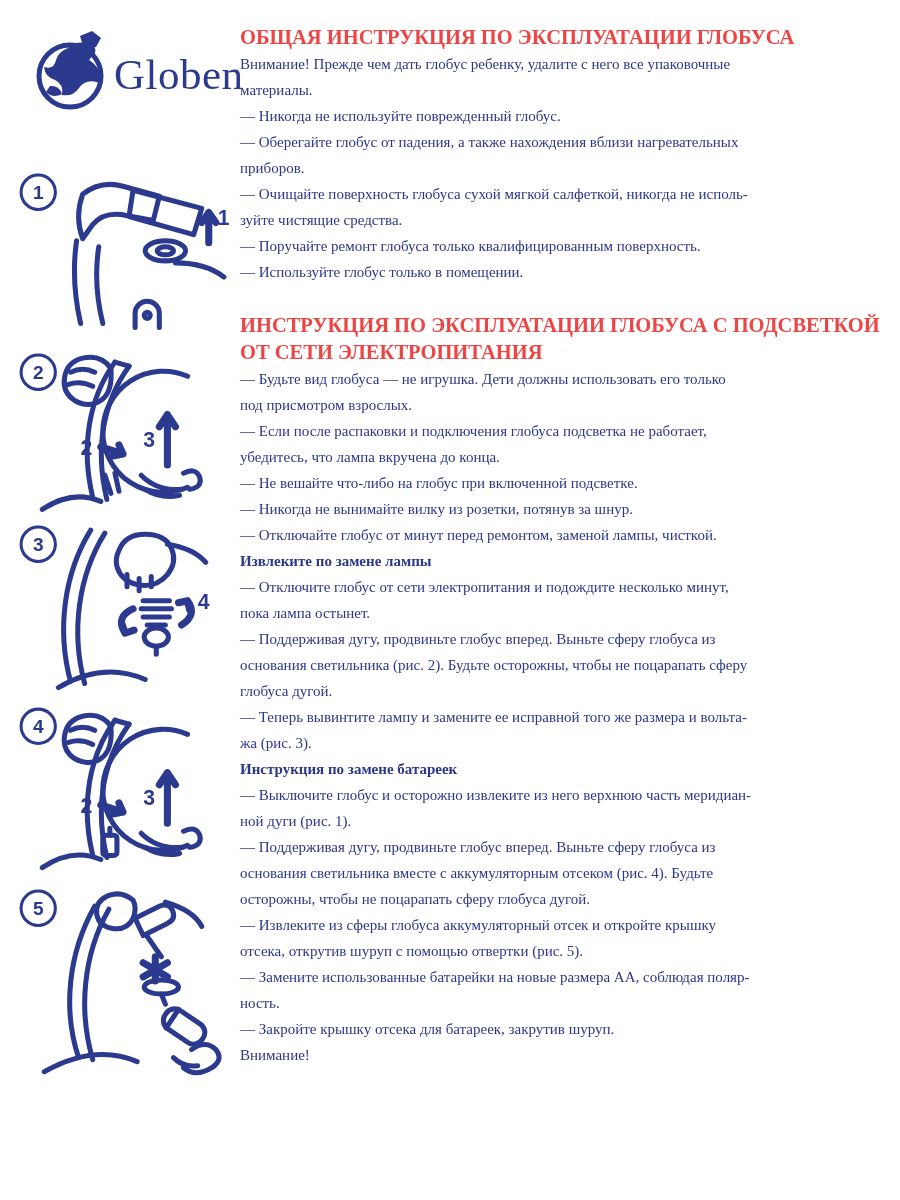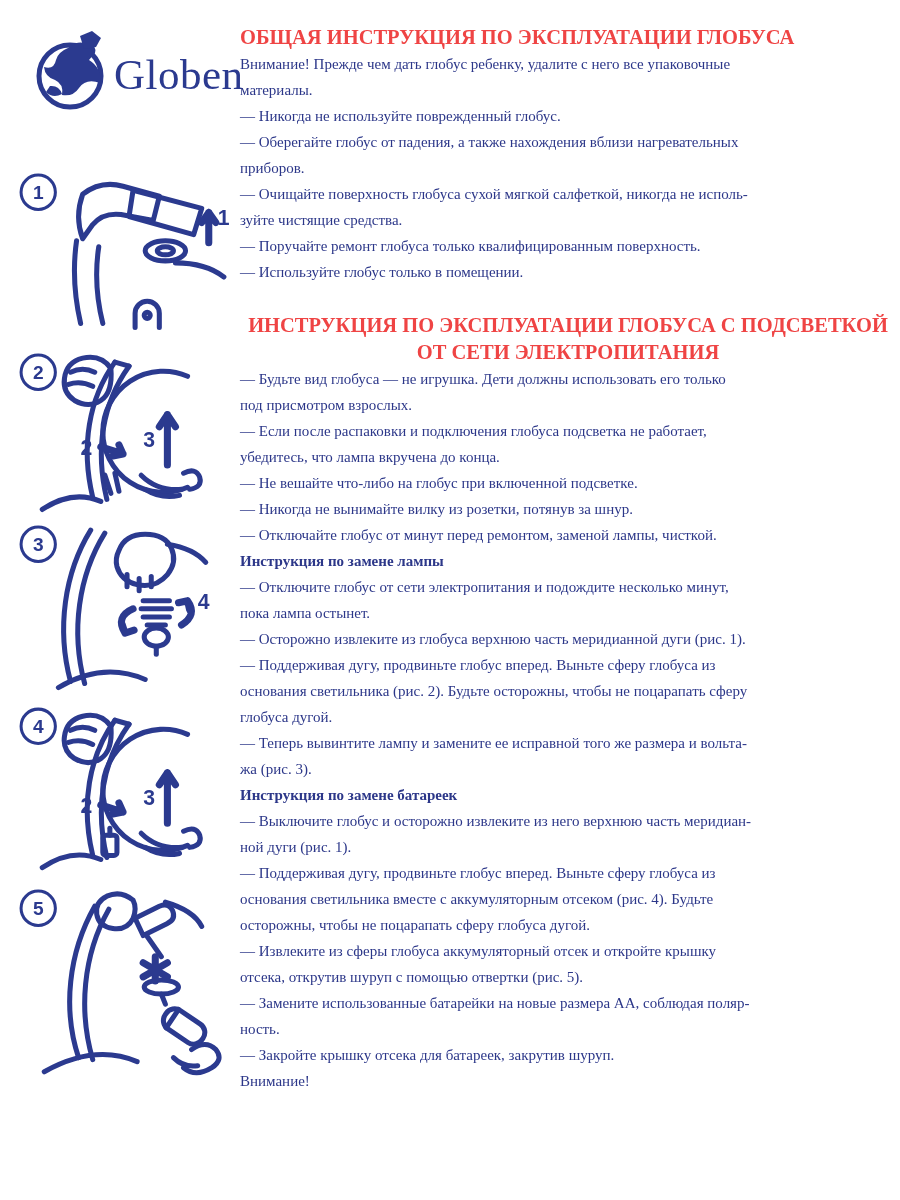--- a/index.html
+++ b/index.html
@@ -15,21 +15,21 @@
   #fig1{top:164px;} #fig2{top:346px;} #fig3{top:516px;} #fig4{top:696px;} #fig5{top:880px;}
   .line{stroke:#2b3a8f;fill:none;stroke-width:5;stroke-linecap:round;stroke-linejoin:round;}
   .thick{stroke:#2b3a8f;fill:none;stroke-width:7;stroke-linecap:round;stroke-linejoin:round;}
   .badge{stroke:#2b3a8f;fill:none;stroke-width:3;}
   .badge-num{font:bold 19px "Liberation Sans","DejaVu Sans",sans-serif;fill:#2b3a8f;text-anchor:middle;}
   .arrow-label{font:bold 21px "Liberation Sans","DejaVu Sans",sans-serif;fill:#2b3a8f;}
 
   
   .main{position:absolute;left:240px;top:24px;width:656px;color:#2c3789;}
   .sec{font-size:20.5px;font-weight:bold;line-height:27px;margin:0;white-space:pre-line;color:#ef4444;}
-  .gap-top{margin-top:27px;text-align:center;}
+  .gap-top{margin-top:27px;}
   .para{font-size:15px;line-height:26px;margin:0;white-space:pre-line;}
   .para.bold{font-weight:bold;}
 </style>
 </head>
 <body>
 
 <div class="page">
 
   <aside class="aside">
 
@@ -163,24 +163,23 @@
       <p class="para">— Используйте глобус только в помещении.</p>
       <h2 class="sec gap-top">ИНСТРУКЦИЯ ПО ЭКСПЛУАТАЦИИ ГЛОБУСА С ПОДСВЕТКОЙ
 ОТ СЕТИ ЭЛЕКТРОПИТАНИЯ</h2>
       <p class="para">— Будьте вид глобуса — не игрушка. Дети должны использовать его только
 под присмотром взрослых.</p>
       <p class="para">— Если после распаковки и подключения глобуса подсветка не работает,
 убедитесь, что лампа вкручена до конца.</p>
       <p class="para">— Не вешайте что-либо на глобус при включенной подсветке.</p>
       <p class="para">— Никогда не вынимайте вилку из розетки, потянув за шнур.</p>
       <p class="para">— Отключайте глобус от минут перед ремонтом, заменой лампы, чисткой.</p>
-      <p class="para bold">Инструкция по замене лампы</p>
+      <p class="para bold">Извлеките по замене лампы</p>
       <p class="para">— Отключите глобус от сети электропитания и подождите несколько минут,
 пока лампа остынет.</p>
-      <p class="para">— Осторожно извлеките из глобуса верхнюю часть меридианной дуги (рис. 1).</p>
       <p class="para">— Поддерживая дугу, продвиньте глобус вперед. Выньте сферу глобуса из
 основания светильника (рис. 2). Будьте осторожны, чтобы не поцарапать сферу
 глобуса дугой.</p>
       <p class="para">— Теперь вывинтите лампу и замените ее исправной того же размера и вольта-
 жа (рис. 3).</p>
       <p class="para bold">Инструкция по замене батареек</p>
       <p class="para">— Выключите глобус и осторожно извлеките из него верхнюю часть меридиан-
 ной дуги (рис. 1).</p>
       <p class="para">— Поддерживая дугу, продвиньте глобус вперед. Выньте сферу глобуса из
 основания светильника вместе с аккумуляторным отсеком (рис. 4). Будьте

